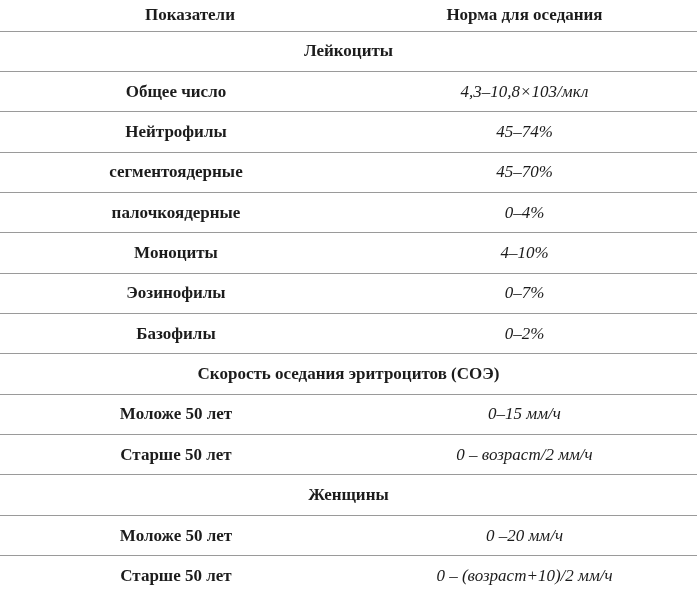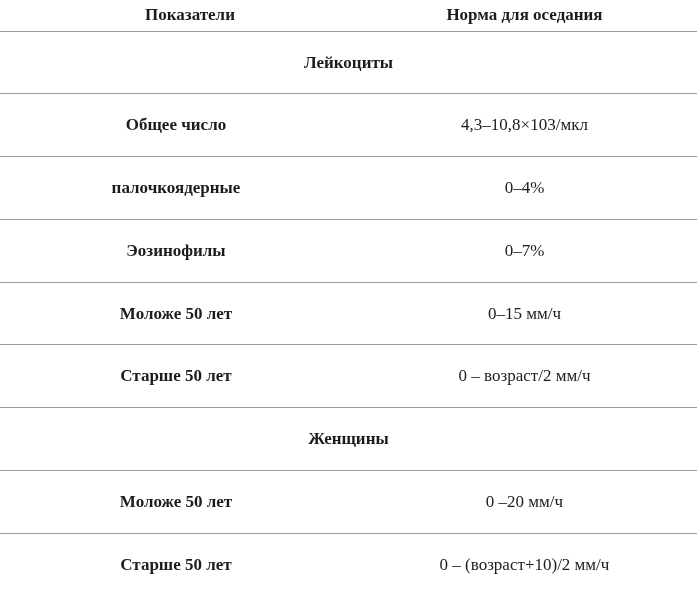--- a/index.html
+++ b/index.html
@@ -37,21 +37,21 @@
     padding: 0;
   }
   thead tr { height: 31px; }
   tbody tr { height: 35px; }
   tbody tr:last-child td { border-bottom: none; }
   th { font-weight: bold; }
   th.label-head { padding-left: 28px; }
   td.label {
     font-weight: bold;
   }
-  td.value { font-weight: normal; }
+  td.value { font-weight: normal; font-style: italic; }
   td.section { font-weight: bold; }
 </style>
 </head>
 <body>
 
 <div class="page">
   <table class="ref-table">
     <colgroup>
       <col class="col-left">
       <col class="col-right">
@@ -64,26 +64,45 @@
     </thead>
     <tbody>
         <tr>
           <td colspan="2" class="section">Лейкоциты</td>
         </tr>
         <tr>
           <td class="label">Общее число</td>
           <td class="value">4,3–10,8×103/мкл</td>
         </tr>
         <tr>
+          <td class="label">Нейтрофилы</td>
+          <td class="value">45–74%</td>
+        </tr>
+        <tr>
+          <td class="label">сегментоядерные</td>
+          <td class="value">45–70%</td>
+        </tr>
+        <tr>
           <td class="label">палочкоядерные</td>
           <td class="value">0–4%</td>
         </tr>
         <tr>
+          <td class="label">Моноциты</td>
+          <td class="value">4–10%</td>
+        </tr>
+        <tr>
           <td class="label">Эозинофилы</td>
           <td class="value">0–7%</td>
+        </tr>
+        <tr>
+          <td class="label">Базофилы</td>
+          <td class="value">0–2%</td>
+        </tr>
+        <tr>
+          <td colspan="2" class="section">Скорость оседания эритроцитов (СОЭ)</td>
         </tr>
         <tr>
           <td class="label">Моложе 50 лет</td>
           <td class="value">0–15 мм/ч</td>
         </tr>
         <tr>
           <td class="label">Старше 50 лет</td>
           <td class="value">0 – возраст/2 мм/ч</td>
         </tr>
         <tr>

